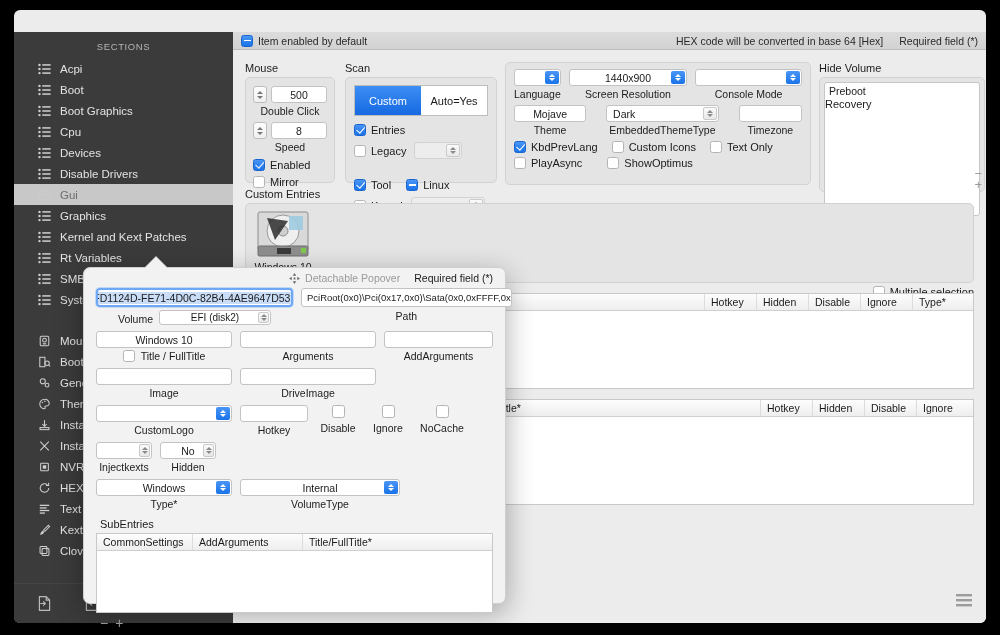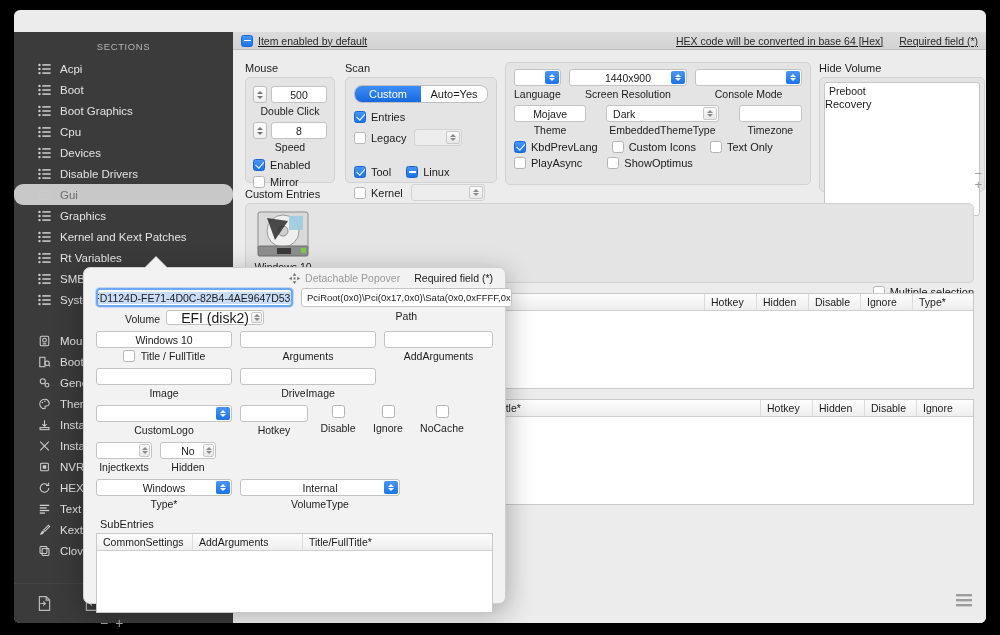--- a/index.html
+++ b/index.html
@@ -49,36 +49,35 @@
     background: #3b3b3b;
   }
   #sections-hdr {
     text-align:center; color:#b5b5b5; font-size:9.5px;
     letter-spacing:.6px; padding: 9px 0 6px;
   }
   .side-item {
     display:flex; align-items:center; gap:9px;
     height: 21px; padding-left: 24px; color:#e3e3e3; font-size:11.5px;
   }
-  .side-item.sel { background: #c8c8c8; color: #6e6e6e; border-radius: 9px; }
+  .side-item.sel { background: #c8c8c8; color: #6e6e6e; }
   .side-item.sel .s-ico { opacity:.45; }
   .s-ico { width:13px; height:12px; flex:none; display:block; }
   #side-gap { height: 20px; }
   #side-bottom {
     position:absolute; left:0; right:0; bottom:0; height:40px;
     background:#3b3b3b;
     display:flex; align-items:center; gap:30px; padding-left: 22px;
     border-top:1px solid #454545;
   }
 
   
   #main {
     position:absolute; left:219px; top:22px; right:0; bottom:0;
     background:#ececec;
-    text-decoration:underline;
   }
   #topbar {
     height: 18px; background: linear-gradient(#dcdcdc,#d2d2d2);
     border-bottom:1px solid #bcbcbc;
     display:flex; align-items:center; padding: 0 8px;
     font-size: 10.5px; color:#2a2a2a;
   }
   #topbar .right { margin-left:auto; display:flex; gap:16px; }
 
   
@@ -132,21 +131,21 @@
   .popbtn.gray .arrow-blue { background: linear-gradient(#fbfbfb,#e8e8e8); border:1px solid #c9c9c9; }
   .popbtn.gray .arrow-blue i.up { border-bottom-color:#8a8a8a; }
   .popbtn.gray .arrow-blue i.dn { border-top-color:#8a8a8a; }
   .popbtn.dis { background:#ededed; border-color:#d2d2d2; }
 
   .caption { text-align:center; font-size:10.5px; color:#1c1c1c; margin-top:2px; }
   .grouplbl { font-size:11px; color:#1c1c1c; margin-bottom:3px; }
   .gbox { background:#e4e4e4; border:1px solid #d2d2d2; border-radius:5px; }
 
   
-  .seg { display:flex; height:18px; border-radius:8px; overflow:hidden; border:1px solid #bdbdbd; }
+  .seg { display:flex; height:31px; border-radius:0; overflow:hidden; border:1px solid #bdbdbd; }
   .seg div { flex:1; display:flex; align-items:center; justify-content:center; font-size:11px; background:#fff; }
   .seg div.act { background: linear-gradient(#3d8ef5,#1669e0); color:#fff; }
 
   
   .listbox { background:#fff; border:1px solid #c6c6c6; border-radius:3px; overflow:hidden; }
   .listbox .row { height:15px; display:flex; align-items:center; padding-left:4px; font-size:10.5px; }
 
   
   .tbl { background:#fff; border:1px solid #c9c9c9; }
   .thead { display:flex; height:17px; background:linear-gradient(#fdfdfd,#eeeeee); border-bottom:1px solid #cfcfcf; }
@@ -688,21 +687,21 @@
 
   <div style="padding:0 12px">
 
     <div style="display:flex;gap:8px">
       <div style="width:197px">
         <span class="tfield focusring" style="width:100%;height:19px">
           <span class="sel-text">FFD1124D-FE71-4D0C-82B4-4AE9647D5389</span>
         </span>
         <div style="display:flex;align-items:flex-end;justify-content:center;gap:6px;margin-top:3px">
           <span style="font-size:10.5px">Volume</span>
-          <span class="popbtn gray" style="width:98px;height:15px;font-size:14px">
+          <span class="popbtn gray" style="width:112px;height:15px;font-size:10px">
             <span>EFI (disk2)</span>
             <span class="arrow-blue" style="width:11px">
                 <i class="up"></i>
                 <i class="dn"></i>
               </span>
           </span>
         </div>
       </div>
       <div style="flex:1">
         <span class="tfield lft" style="width:100%;height:19px;font-size:9.5px">PciRoot(0x0)\Pci(0x17,0x0)\Sata(0x0,0xFFFF,0x</span>

